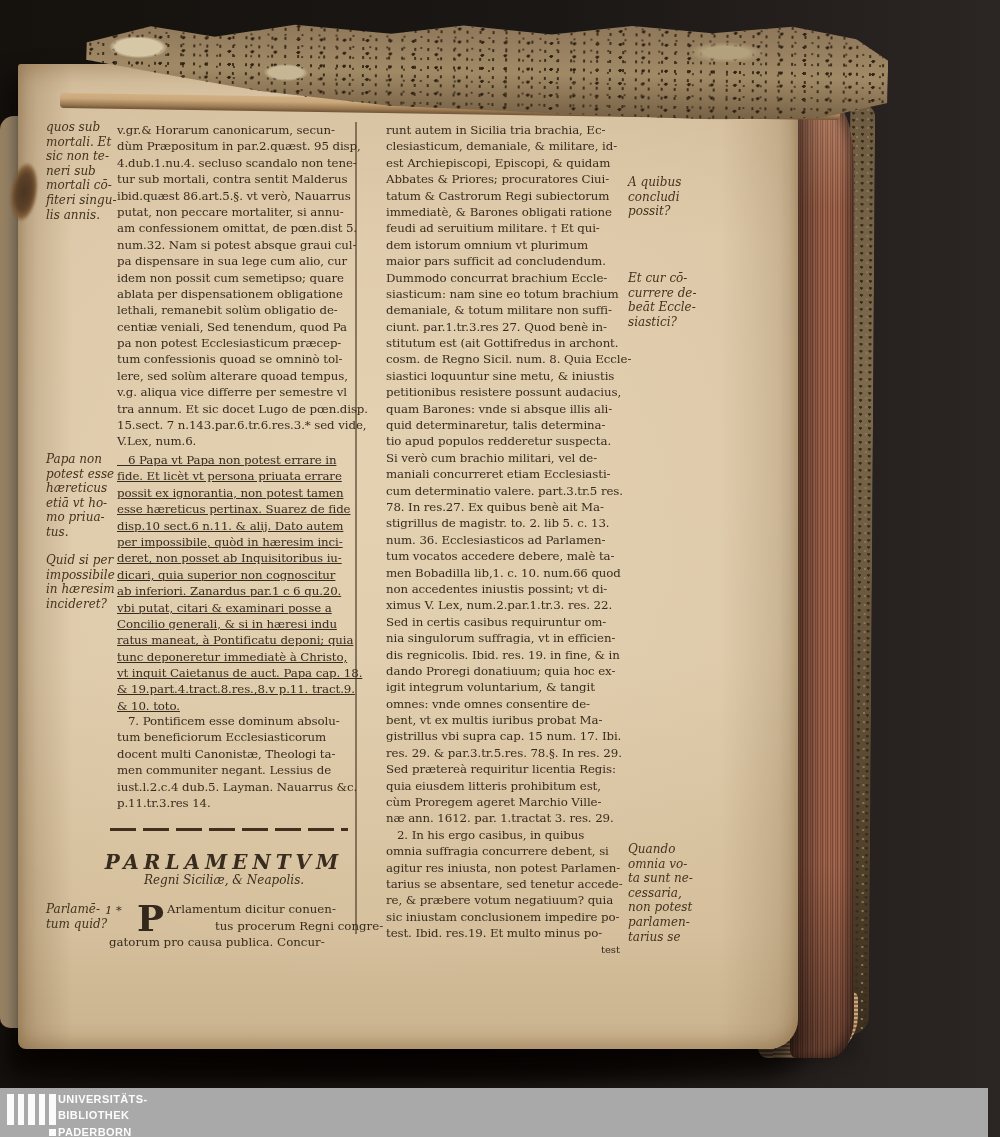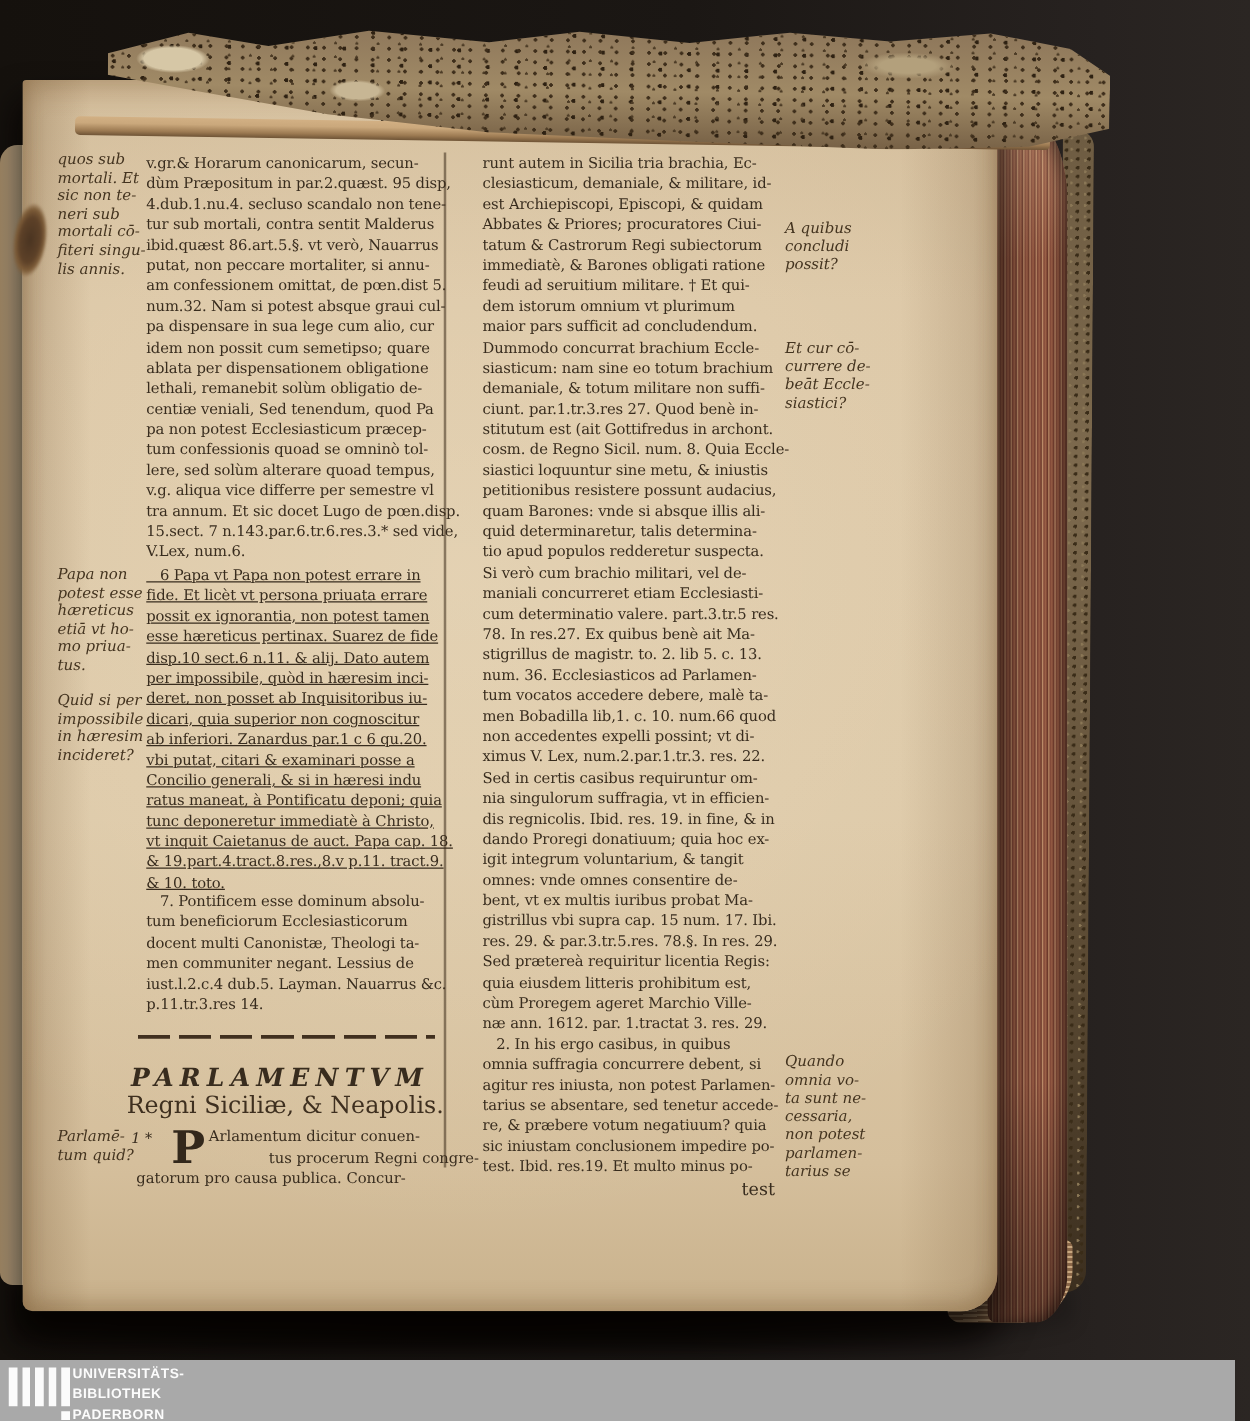--- a/index.html
+++ b/index.html
@@ -91,28 +91,28 @@
   .mnote{font-style:italic;font-size:12px;line-height:14.6px;color:#43331f;}
   .mnote .tline{height:14.6px;}
   .lnote{left:28px;width:48px;}
   .rnote{left:610px;width:84px;}
   .divider{
     left:92px;top:764px;width:238px;height:3px;
     background:repeating-linear-gradient(90deg,#41301f 0px,#41301f 26px,rgba(0,0,0,0) 26px,rgba(0,0,0,0) 33px);
   }
   .section-bullet{left:96px;top:790px;font-size:10px;color:#43331f;}
   .section-heading{left:75px;top:786px;width:262px;text-align:center;font-style:italic;font-weight:600;font-size:20px;letter-spacing:5px;color:#382c1e;}
-  .section-subheading{left:75px;top:809px;width:262px;text-align:right;font-size:19px;color:#3e2f1f;}
+  .section-subheading{left:75px;top:809px;width:262px;text-align:center;font-style:italic;font-size:12px;color:#3e2f1f;}
   .intro{left:75px;top:836px;width:266px;height:56px;font-size:11.8px;}
   .intro .pnum{position:absolute;left:12px;top:3px;font-style:italic;font-size:11.5px;}
   .intro .dropcap{position:absolute;left:44px;top:1px;font-size:36px;line-height:34px;font-weight:600;color:#33281b;}
   .intro .l1{position:absolute;left:74px;top:2px;white-space:pre;}
   .intro .l2{position:absolute;left:74px;top:18.5px;white-space:pre;margin-left:48px;}
   .intro .l3{position:absolute;left:16px;top:35px;white-space:pre;}
-  .catchword{left:520px;top:880px;width:82px;text-align:right;font-size:14px;}
+  .catchword{left:520px;top:880px;width:82px;text-align:right;font-size:10px;}
   
   .footer-bar{left:0;top:1088px;width:988px;height:49px;background:#a9a9a9;z-index:10;}
   .logo{position:absolute;left:7px;top:6px;width:52px;height:40px;}
   .logo .bar{position:absolute;top:0;width:6.5px;height:31px;background:#fbfbfb;}
   .logo .dot{position:absolute;width:6.5px;height:6.5px;top:35px;background:#fbfbfb;}
   .footer-text{position:absolute;left:58px;top:5px;font-family:"Liberation Sans",sans-serif;font-weight:bold;font-size:11px;line-height:12.8px;letter-spacing:0.4px;color:#fcfcfc;}
 </style>
 </head>
 <body>
 
@@ -240,21 +240,21 @@
       <div class="tline">quid determinaretur, talis determina-</div>
       <div class="tline">tio apud populos redderetur suspecta.</div>
       <div class="tline">Si verò cum brachio militari, vel de-</div>
       <div class="tline">maniali concurreret etiam Ecclesiasti-</div>
       <div class="tline">cum determinatio valere. part.3.tr.5 res.</div>
       <div class="tline">78. In res.27. Ex quibus benè ait Ma-</div>
       <div class="tline">stigrillus de magistr. to. 2. lib 5. c. 13.</div>
       <div class="tline">num. 36. Ecclesiasticos ad Parlamen-</div>
       <div class="tline">tum vocatos accedere debere, malè ta-</div>
       <div class="tline">men Bobadilla lib,1. c. 10. num.66 quod</div>
-      <div class="tline">non accedentes expelli possint; vt di-</div>
+      <div class="tline">non accedentes iniustis possint; vt di-</div>
       <div class="tline">ximus V. Lex, num.2.par.1.tr.3. res. 22.</div>
       <div class="tline">Sed in certis casibus requiruntur om-</div>
       <div class="tline">nia singulorum suffragia, vt in efficien-</div>
       <div class="tline">dis regnicolis. Ibid. res. 19. in fine, &amp; in</div>
       <div class="tline">dando Proregi donatiuum; quia hoc ex-</div>
       <div class="tline">igit integrum voluntarium, &amp; tangit</div>
       <div class="tline">omnes: vnde omnes consentire de-</div>
       <div class="tline">bent, vt ex multis iuribus probat Ma-</div>
       <div class="tline">gistrillus vbi supra cap. 15 num. 17. Ibi.</div>
       <div class="tline">res. 29. &amp; par.3.tr.5.res. 78.§. In res. 29.</div>

